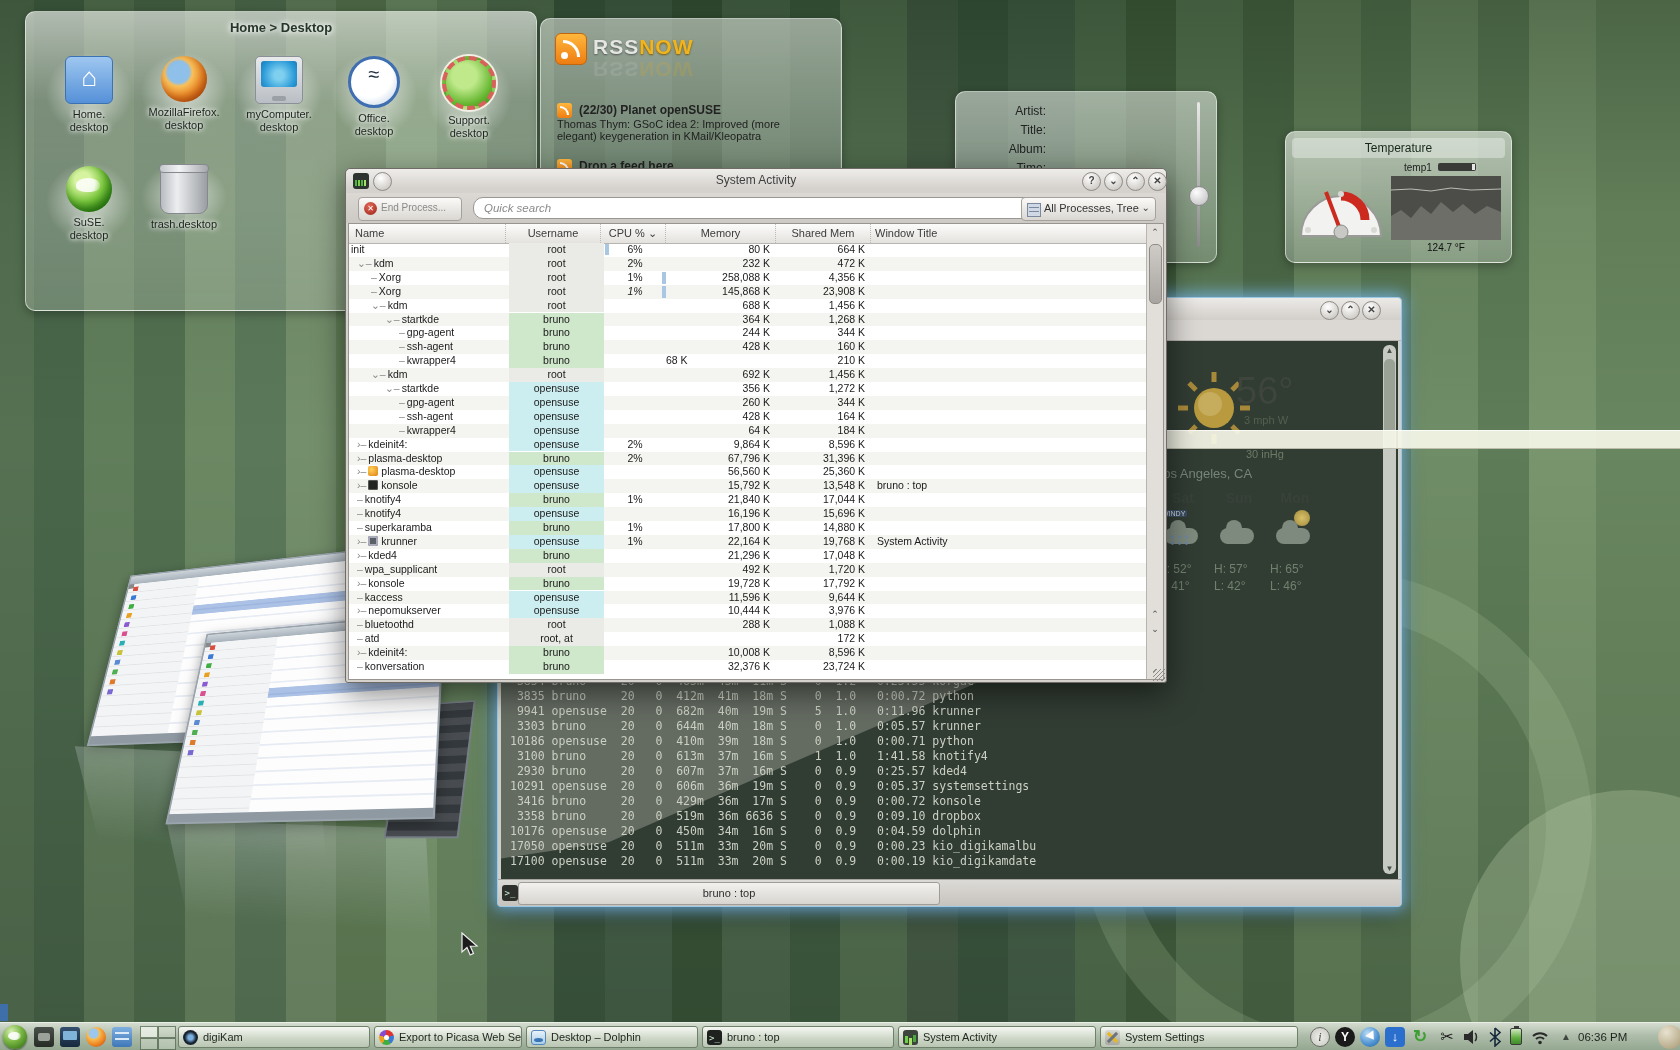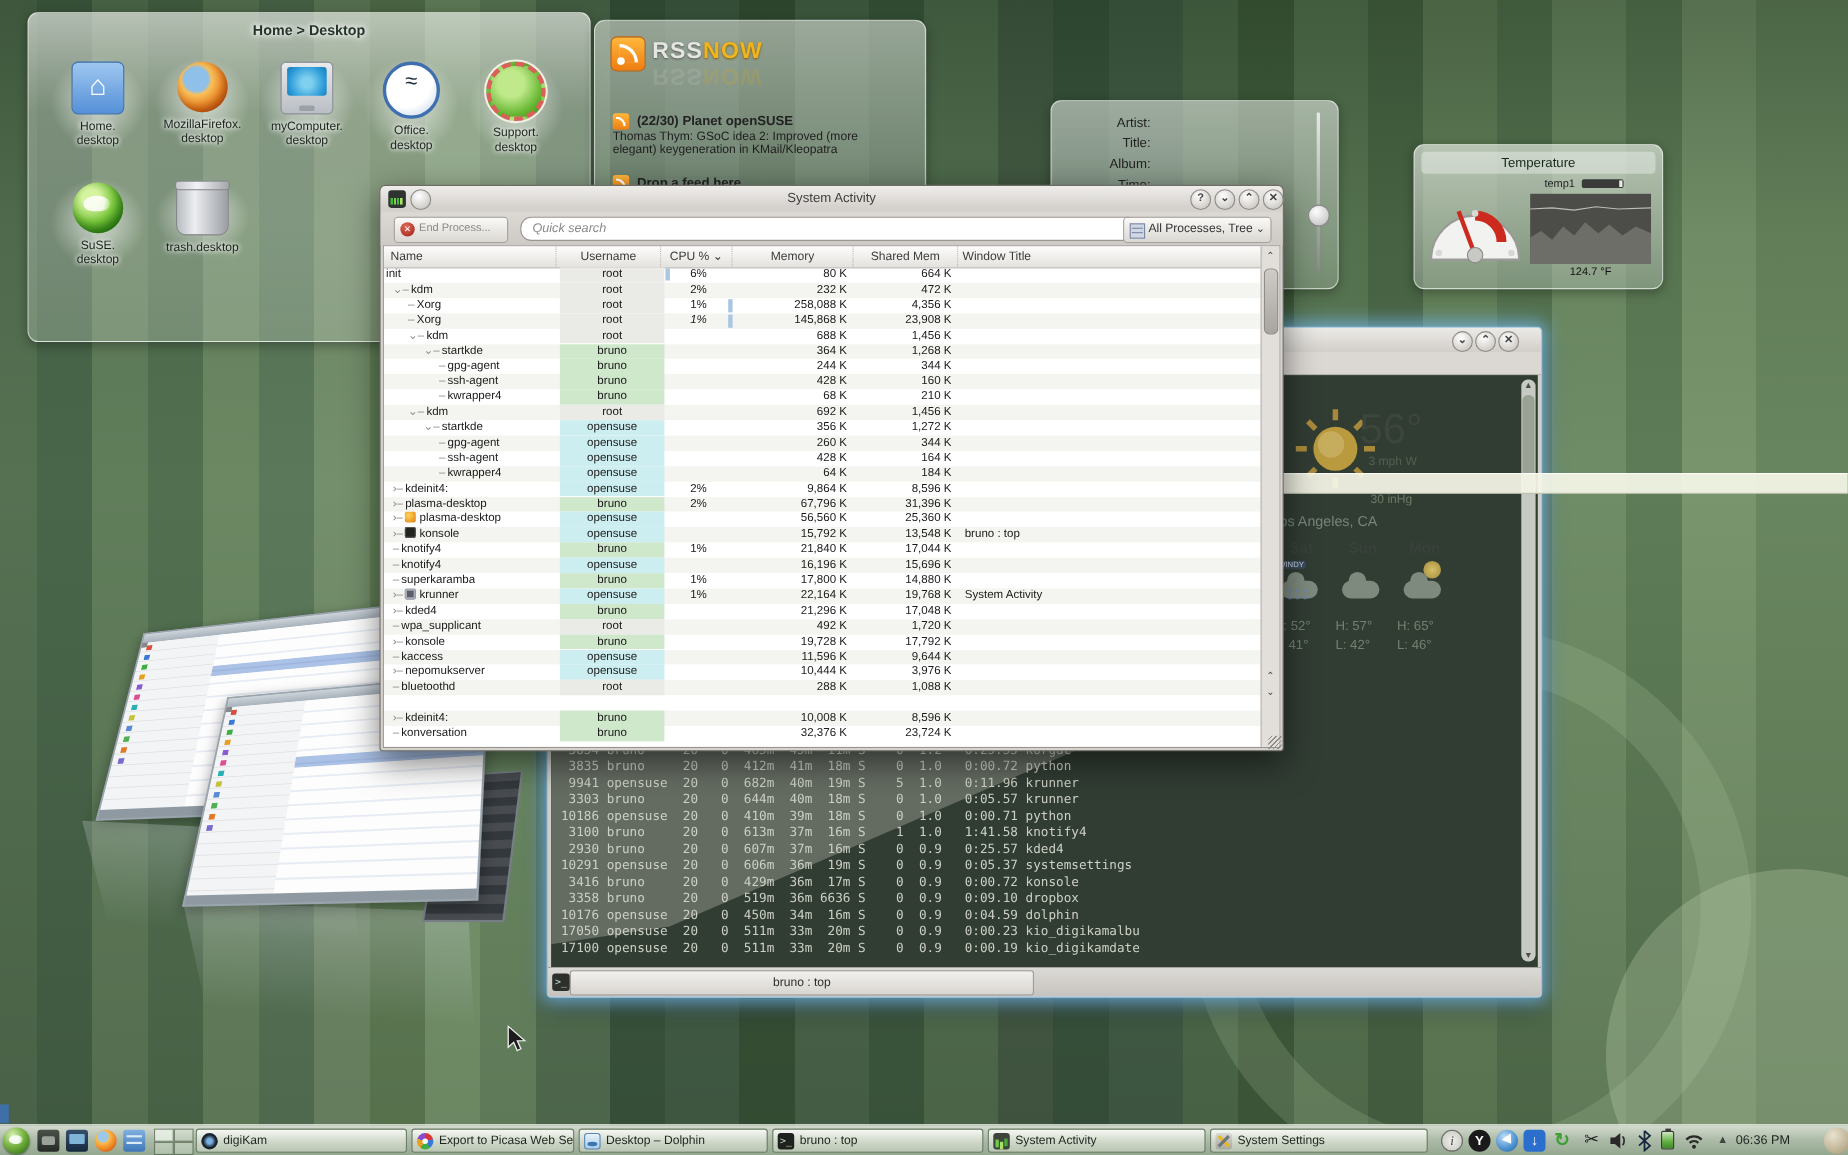--- a/index.html
+++ b/index.html
@@ -523,21 +523,21 @@
             <div class="pc uc-bruno" style="left: 160px; width: 95px; text-align: center;">bruno</div>
             <div class="pc" style="left: 255px; width: 62px; text-align: center;"></div>
             <div class="pc" style="left: 317px; width: 104px; text-align: right;">428 K</div>
             <div class="pc" style="left: 427px; width: 89px; text-align: right;">160 K</div>
             <div class="pc" style="left: 524px; width: 270px; padding-left: 4px;"></div>
           </div>
           <div class="prow" style="top: 111.2px;">
             <div class="pc" style="left: 0px; width: 157px; padding-left: 50px; box-sizing: border-box;"><span class="tree">–</span>kwrapper4</div>
             <div class="pc uc-bruno" style="left: 160px; width: 95px; text-align: center;">bruno</div>
             <div class="pc" style="left: 255px; width: 62px; text-align: center;"></div>
-            <div class="pc" style="left: 317px; width: 104px; text-align: right;">68 K</div>
+            <div class="pc" style="left: 317px; width: 104px; ">68 K</div>
             <div class="pc" style="left: 427px; width: 89px; text-align: right;">210 K</div>
             <div class="pc" style="left: 524px; width: 270px; padding-left: 4px;"></div>
           </div>
           <div class="prow alt" style="top: 125.1px;">
             <div class="pc" style="left: 0px; width: 157px; padding-left: 22px; box-sizing: border-box;"><span class="tree">⌄–</span>kdm</div>
             <div class="pc uc-root" style="left: 160px; width: 95px; text-align: center;">root</div>
             <div class="pc" style="left: 255px; width: 62px; text-align: center;"></div>
             <div class="pc" style="left: 317px; width: 104px; text-align: right;">692 K</div>
             <div class="pc" style="left: 427px; width: 89px; text-align: right;">1,456 K</div>
             <div class="pc" style="left: 524px; width: 270px; padding-left: 4px;"></div>
@@ -677,20 +677,28 @@
             <div class="pc" style="left: 317px; width: 104px; text-align: right;">10,444 K</div>
             <div class="pc" style="left: 427px; width: 89px; text-align: right;">3,976 K</div>
             <div class="pc" style="left: 524px; width: 270px; padding-left: 4px;"></div>
           </div>
           <div class="prow alt" style="top: 375.3px;">
             <div class="pc" style="left: 0px; width: 157px; padding-left: 8px; box-sizing: border-box;"><span class="tree">–</span>bluetoothd</div>
             <div class="pc uc-root" style="left: 160px; width: 95px; text-align: center;">root</div>
             <div class="pc" style="left: 255px; width: 62px; text-align: center;"></div>
             <div class="pc" style="left: 317px; width: 104px; text-align: right;">288 K</div>
             <div class="pc" style="left: 427px; width: 89px; text-align: right;">1,088 K</div>
+            <div class="pc" style="left: 524px; width: 270px; padding-left: 4px;"></div>
+          </div>
+          <div class="prow" style="top: 389.2px;">
+            <div class="pc" style="left: 0px; width: 157px; padding-left: 8px; box-sizing: border-box;"><span class="tree">–</span>atd</div>
+            <div class="pc uc-root" style="left: 160px; width: 95px; text-align: center;">root, at</div>
+            <div class="pc" style="left: 255px; width: 62px; text-align: center;"></div>
+            <div class="pc" style="left: 317px; width: 104px; text-align: right;"></div>
+            <div class="pc" style="left: 427px; width: 89px; text-align: right;">172 K</div>
             <div class="pc" style="left: 524px; width: 270px; padding-left: 4px;"></div>
           </div>
           <div class="prow alt" style="top: 403.1px;">
             <div class="pc" style="left: 0px; width: 157px; padding-left: 8px; box-sizing: border-box;"><span class="tree">›–</span>kdeinit4:</div>
             <div class="pc uc-bruno" style="left: 160px; width: 95px; text-align: center;">bruno</div>
             <div class="pc" style="left: 255px; width: 62px; text-align: center;"></div>
             <div class="pc" style="left: 317px; width: 104px; text-align: right;">10,008 K</div>
             <div class="pc" style="left: 427px; width: 89px; text-align: right;">8,596 K</div>
             <div class="pc" style="left: 524px; width: 270px; padding-left: 4px;"></div>
           </div>

